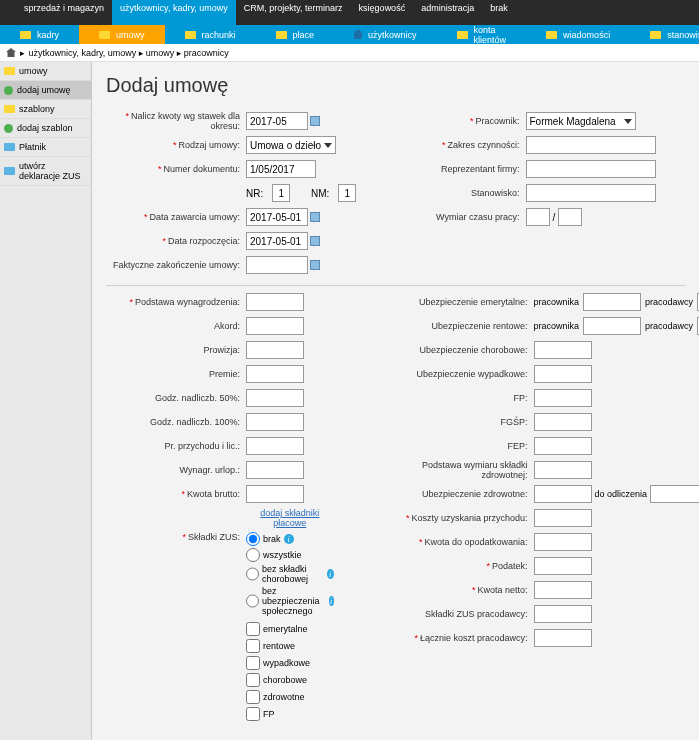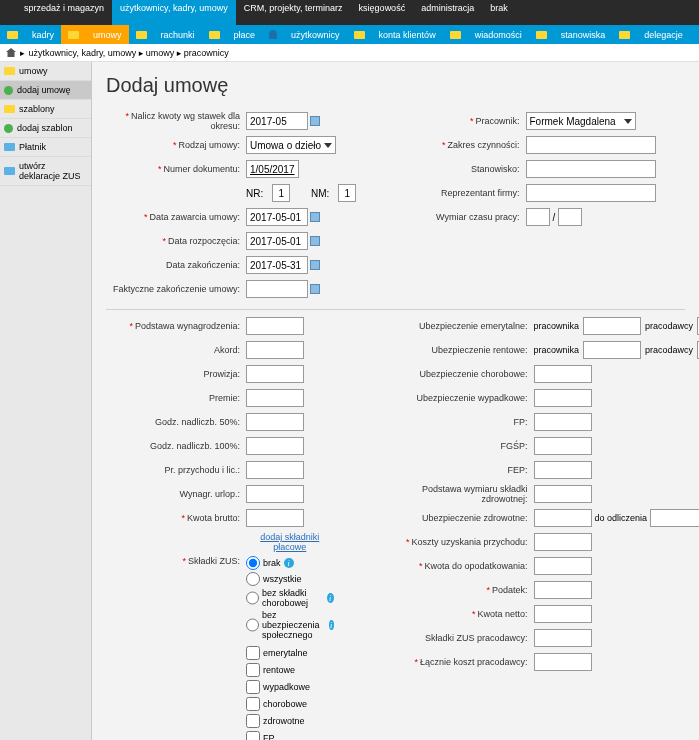--- a/index.html
+++ b/index.html
@@ -1,21 +1,21 @@
 <!DOCTYPE html>
 <html><head>
   <meta charset="utf-8">
   <style>
     * { margin:0; padding:0; box-sizing:border-box; }
     body { font-family:Arial,Helvetica,sans-serif; font-size:10px; width:699px; height:740px; background:#f3f3f3; overflow:hidden; position:relative; }
     .topnav { display:flex; background:#2a2a2a; color:#fff; height:25px;padding-left:16px; }
     .topnav div { padding:3px 8px; font-size:9px; cursor:pointer; white-space:nowrap; }
     .topnav .active { background:#0099d5; }
     .subnav { display:flex; background:#0099d5; color:#fff; height:19px; }
-    .subnav .tab { display:flex; align-items:center; gap:14px; padding:3px 7px; font-size:9px; cursor:pointer; }
+    .subnav .tab { display:flex; align-items:center; gap:6px; padding:3px 20px; font-size:9px; cursor:pointer; }
     .subnav .tab.sel { background:#ffa300; }
     .folder-ic { width:11px; height:8px; background:#fdd835; border-radius:1px; display:inline-block; flex-shrink:0; }
     .person-ic { width:8px; height:9px; background:#1e6ea8; border-radius:50% 50% 10% 10%; display:inline-block; flex-shrink:0; }
     .crumbs { display:flex; align-items:center; background:#fff; height:18px; padding:0 6px; font-size:9px; border-bottom:1px solid #e0e0e0; }
     .home-ic { width:10px; height:9px; background:#555; clip-path:polygon(50% 0,100% 45%,85% 45%,85% 100%,15% 100%,15% 45%,0 45%); }
     .layout { display:flex; height:686px; }
     .sidebar { width:92px; background:#e8e8e8; border-right:1px solid #c9c9c9; }
     .side-item { display:flex; align-items:center; gap:4px; padding:4px 4px; font-size:9px; border-bottom:1px solid #dcdcdc; cursor:pointer; }
     .side-item.sel { background:#c9c9c9; }
     .side-ic { width:11px; height:8px; background:#fdd835; border-radius:1px; flex-shrink:0; }
@@ -25,21 +25,21 @@
     h1 { font-size:20px; font-weight:normal; color:#333; margin-bottom:14px; }
     .form-columns { display:flex; gap:40px; }
     .col{ flex:1; }
     .row { display:flex; align-items:center; margin-bottom:4px; min-height:20px; }
     .lbl { width:140px; text-align:right; font-size:9px; padding-right:6px; color:#333; flex-shrink:0; }
     .lbl.req::before { content:"*"; color:#d00; margin-right:2px; }
     input[type=text], select.sel { border:1px solid #999; font-size:10px; padding:1px 3px; height:18px; }
     input.w-date{width:62px;}
     input.w-wide{width:130px;}
     input.w-sm{width:18px;text-align:center;}
-    input.w-med{width:53px;text-decoration:underline;}
+    input.w-med{width:70px;}
     input.w-mini{width:58px;}
     input.w-tiny{width:24px;}
     .cal-ic{ width:10px;height:10px;display:inline-block;background:#8bbde2;border:1px solid #5a8ab3;margin-left:2px;}
     hr.sect { border:none; border-top:1px solid #d0d0d0; margin:6px 0 6px 0; }
     .radio-stack .rline{display:flex;align-items:center;gap:3px;font-size:9px;margin-bottom:2px;}
     input[type=radio],input[type=checkbox]{width:14px;height:14px;}
     .help-ic{width:10px;height:10px;display:inline-flex;align-items:center;justify-content:center;background:#2aa7e0;color:#fff;border-radius:50%;font-size:8px;font-style:italic;font-family:serif;}
     .cb-stack .rline{display:flex;align-items:center;gap:3px;font-size:9px;margin-bottom:3px;}
     .sel-faux{display:flex;align-items:center;justify-content:space-between;border:1px solid #999;height:18px;width:90px;padding:0 3px;background:#fff;font-size:10px;}
     .sel-faux .tri{width:0;height:0;border-left:4px solid transparent;border-right:4px solid transparent;border-top:5px solid #333;}
@@ -158,48 +158,43 @@
             <span class="lbl req">Data zawarcia umowy:</span>
             <input type="text" class="w-date" value="2017-05-01" style="">
             <span class="cal-ic"></span>
           </div>
         <div class="row">
             <span class="lbl req">Data rozpoczęcia:</span>
             <input type="text" class="w-date" value="2017-05-01" style="">
             <span class="cal-ic"></span>
           </div>
         <div class="row">
-            <span class="lbl">Data zakończenia:</span>
-            <input type="text" class="w-date" value="2017-05-31" style="">
-            <span class="cal-ic"></span>
-          </div>
-        <div class="row">
             <span class="lbl">Faktyczne zakończenie umowy:</span>
             <input type="text" class="w-date" value="" style="">
             <span class="cal-ic"></span>
           </div>
       </div>
       <div class="col">
         <div class="row">
             <span class="lbl req" style="width:110px">Pracownik:</span>
             <div class="sel-faux" style="width:110px">
               <span>Formek Magdalena</span>
               <span class="tri"></span>
             </div>
           </div>
         <div class="row">
             <span class="lbl req" style="width:110px">Zakres czynności:</span>
             <input type="text" class="w-wide" style="">
           </div>
         <div class="row">
+            <span class="lbl" style="width:110px">Reprezentant firmy:</span>
+            <input type="text" class="w-wide" style="">
+          </div>
+        <div class="row">
             <span class="lbl" style="width:110px">Stanowisko:</span>
-            <input type="text" class="w-wide" style="">
-          </div>
-        <div class="row">
-            <span class="lbl" style="width:110px">Reprezentant firmy:</span>
             <input type="text" class="w-wide" style="">
           </div>
         <div class="row">
             <span class="lbl" style="width:110px">Wymiar czasu pracy:</span>
             <input type="text" class="w-tiny" style="">
             <span style="margin:0 3px">/</span>
             <input type="text" class="w-tiny" style="">
           </div>
       </div>
     </div>

